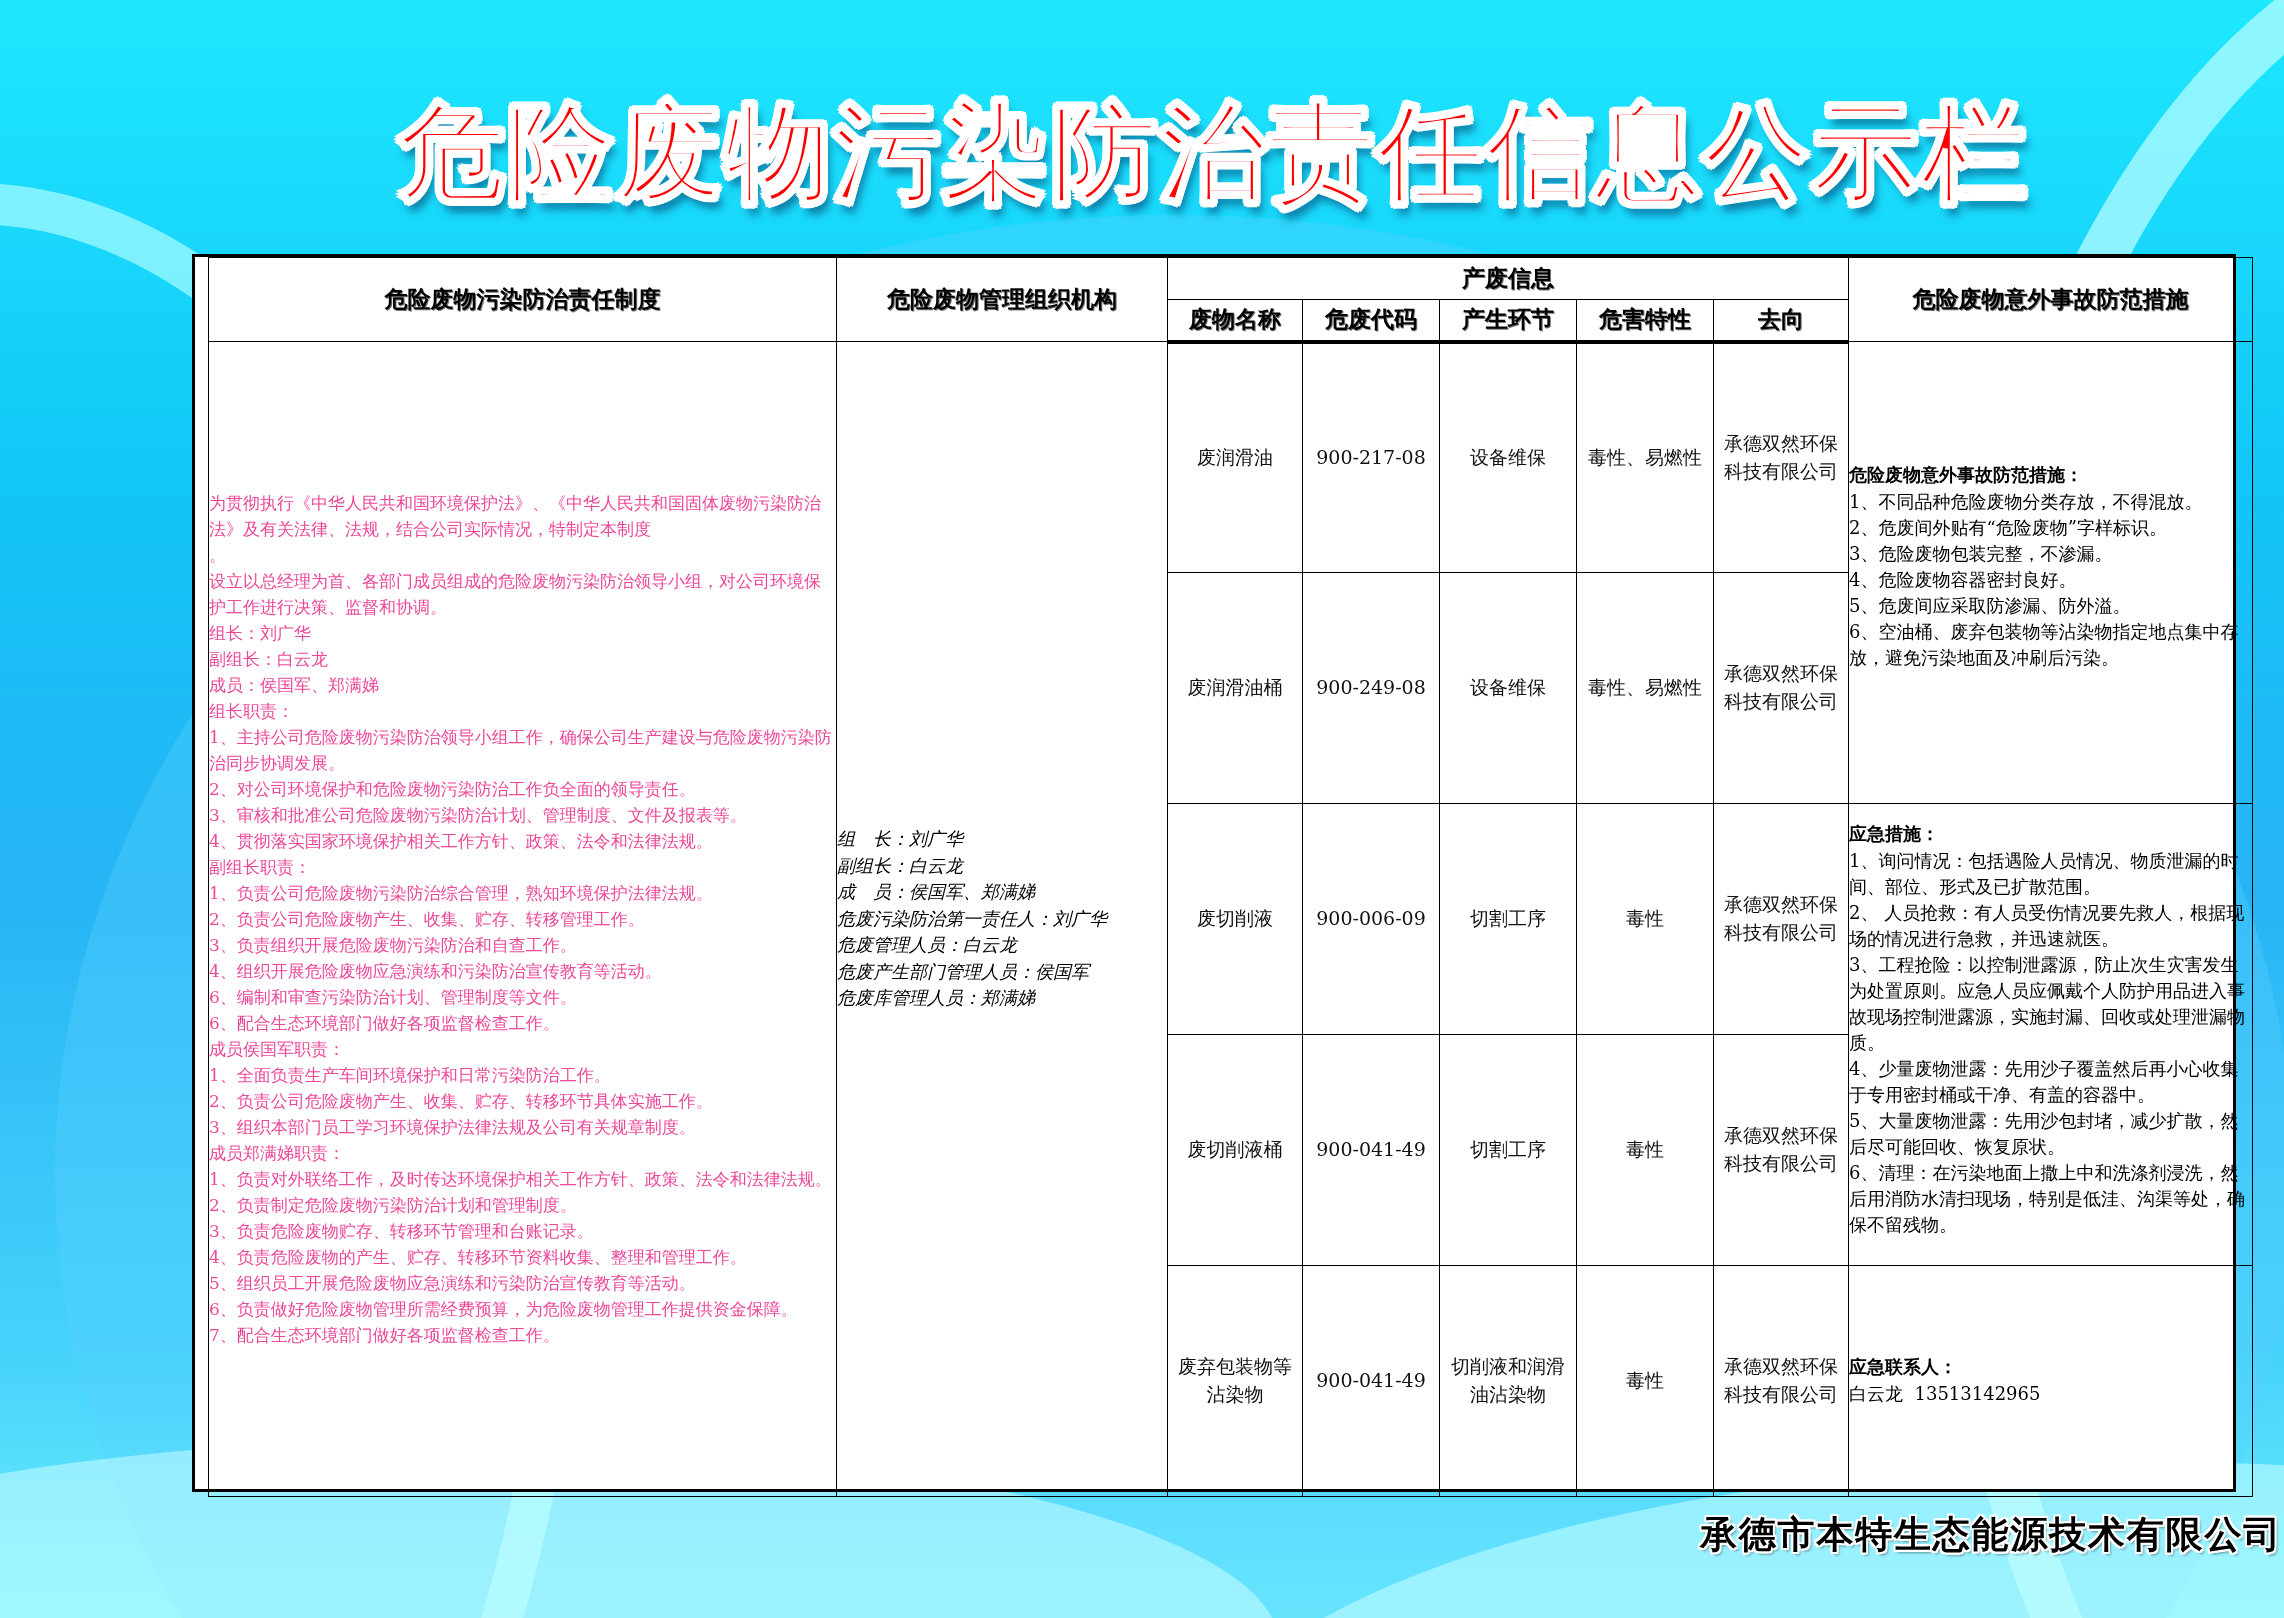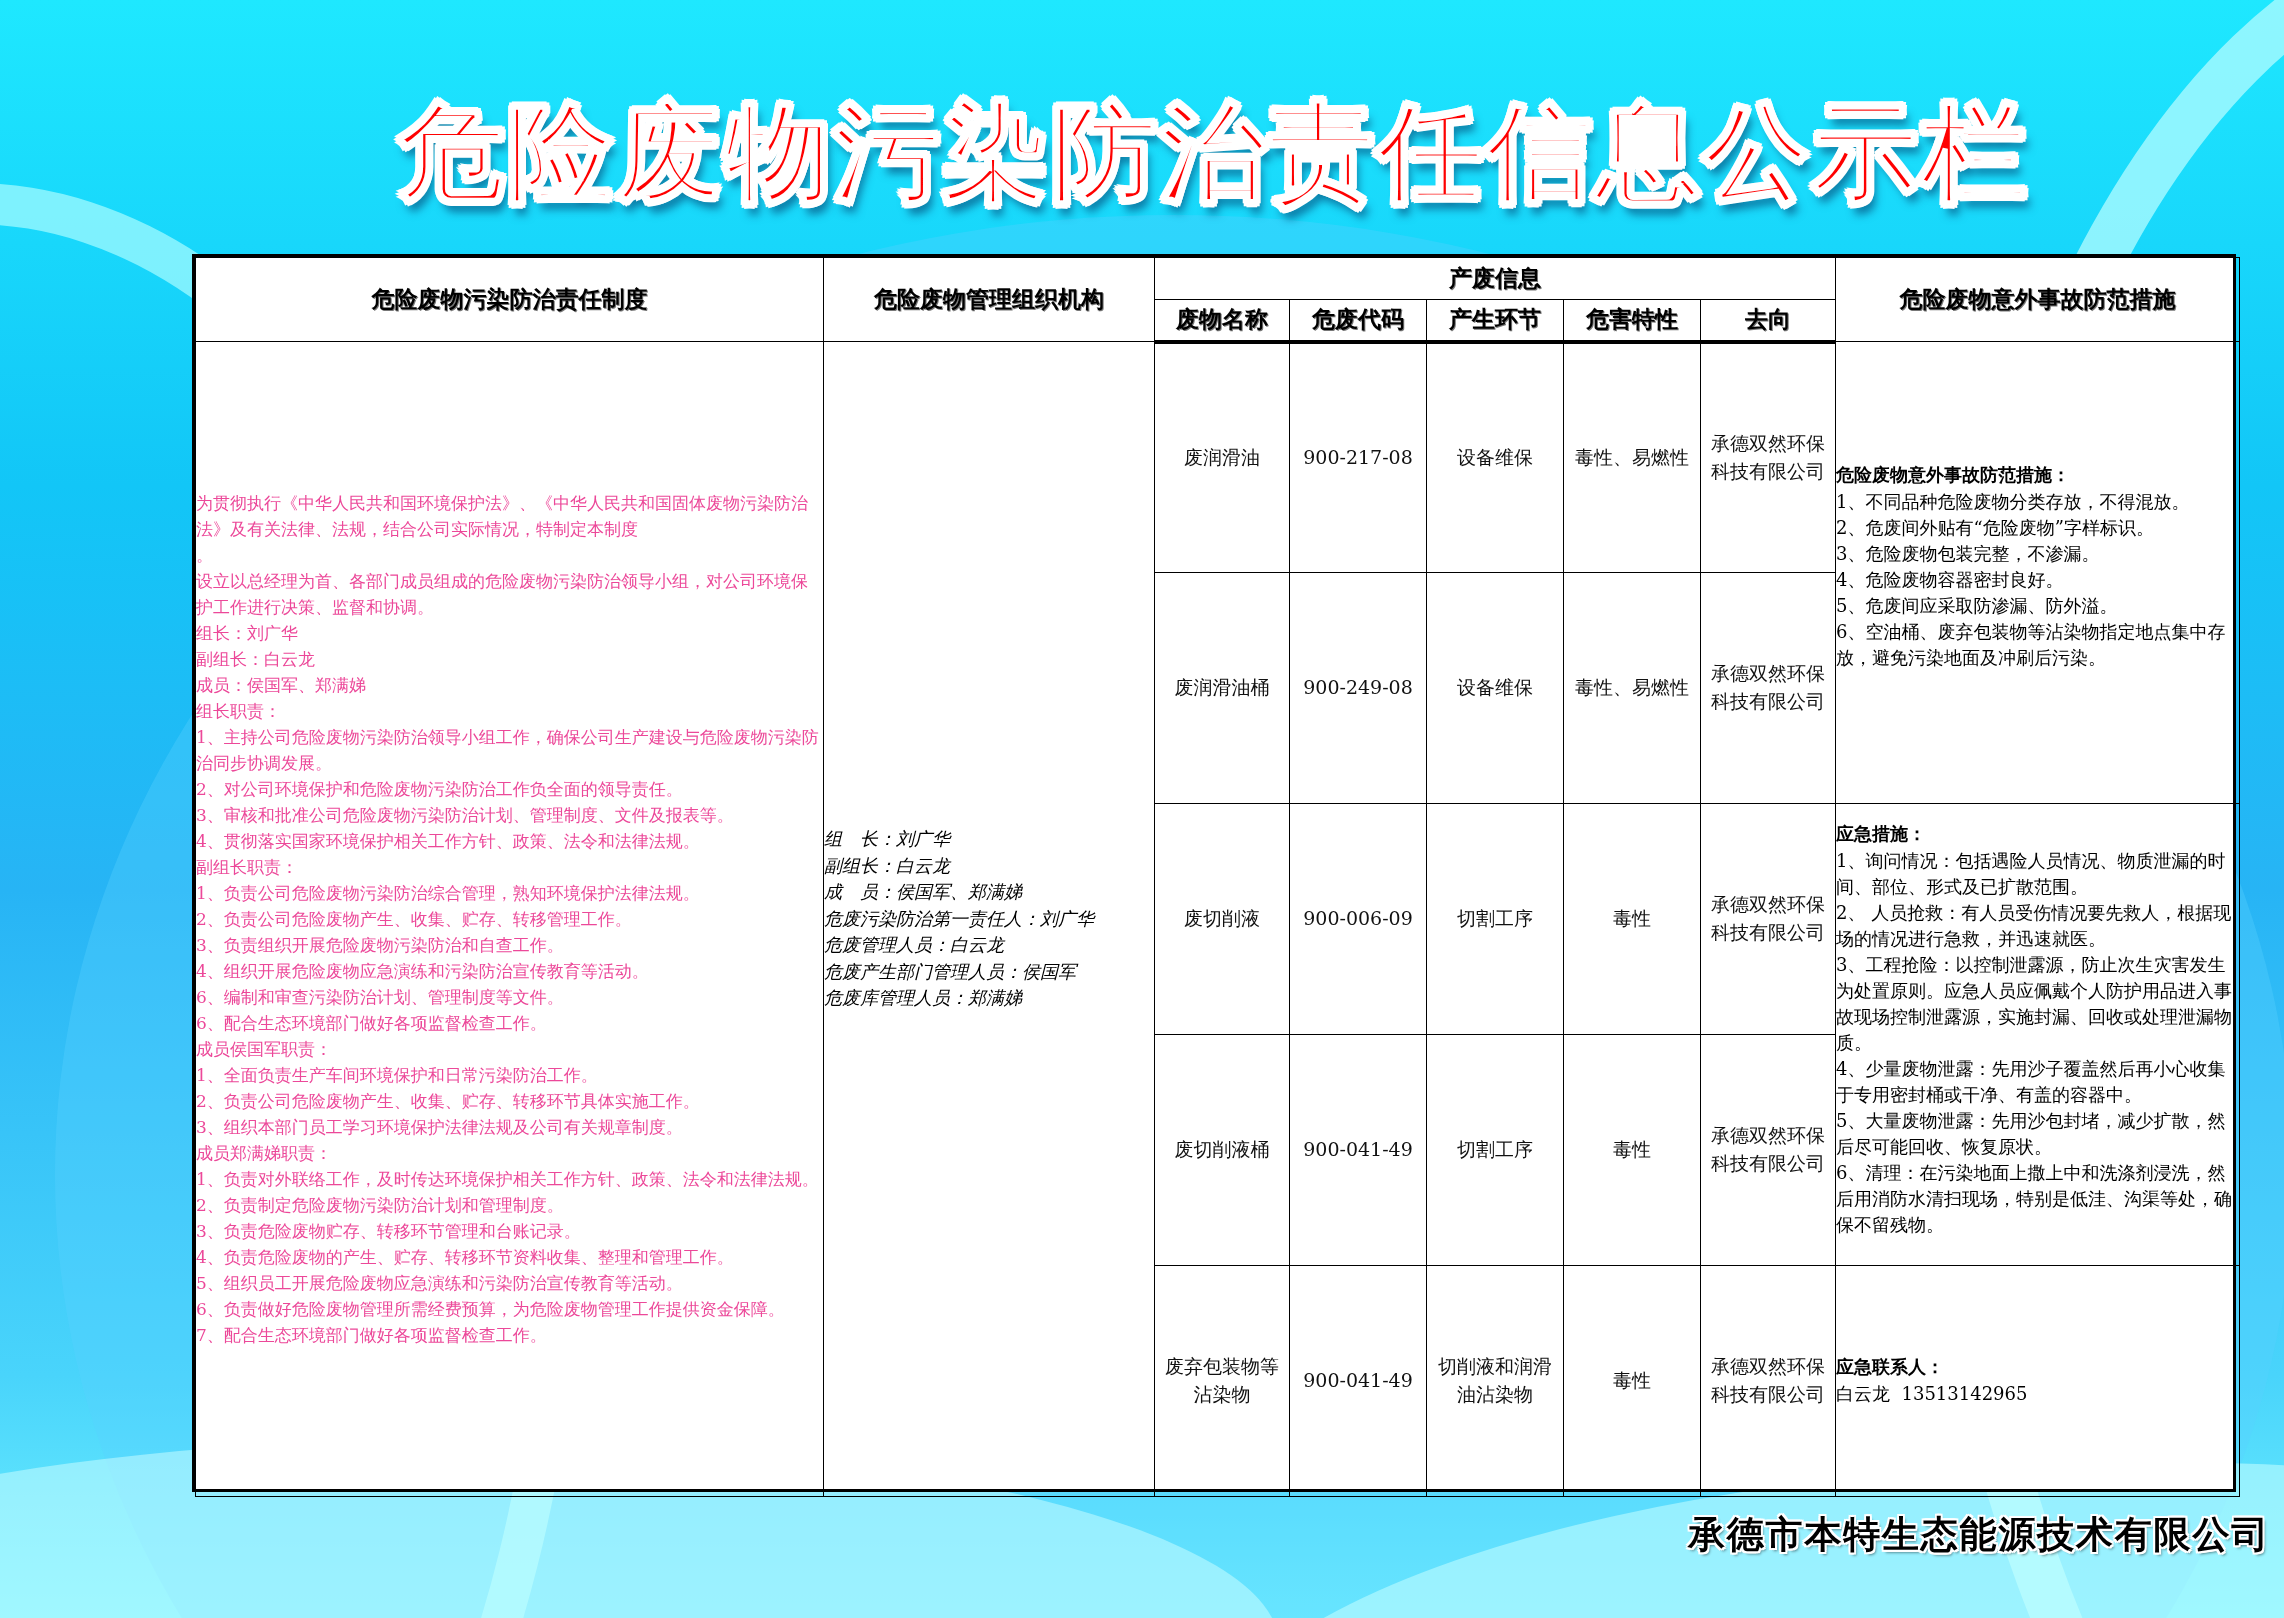--- a/index.html
+++ b/index.html
@@ -24,42 +24,42 @@
     text-shadow: 3.7px 0 0 #fff, -3.7px 0 0 #fff, 0 3.7px 0 #fff, 0 -3.7px 0 #fff,
                  2.7px 2.7px 0 #fff, -2.7px -2.7px 0 #fff, 2.7px -2.7px 0 #fff, -2.7px 2.7px 0 #fff,
                  4.6px 10px 8.2px rgba(0,40,90,0.55);
   }
 
   .board {
     position: absolute; left: 192px; top: 254px; width: 2044px; height: 1238px;
     background: #ffffff; border: 3.2px solid #000; box-sizing: border-box;
   }
   table.grid {
-    border-collapse: collapse; width: 100%; height: 100%; table-layout: fixed;
+    border-collapse: collapse; width: 100%; height: 100%; table-layout: fixed; margin-left: 13px;
   }
   table.grid td, table.grid th {
     border: 1.8px solid #000; padding: 0; vertical-align: middle;
   }
   table.grid th {
     font-family: "DejaVu Sans", "Liberation Sans", sans-serif; font-weight: bold;
     font-size: 23px; color: #000; text-align: center; text-shadow: 0.9px 0.9px 0 #777;
   }
   thead tr:last-child th { border-bottom: 4.1px solid #000; }
   .cell-center { text-align: center; font-size: 19px; line-height: 1.45; color: #111; }
   .text-block {
     font-size: 17px; line-height: 26px; color: #ec4899; padding: 0 5.5px; text-align: left;
   }
   .text-block p { margin: 0; }
   .org-block { font-size: 18px; line-height: 26.5px; padding: 0 5.5px; white-space: pre; font-style: italic; }
   .measure-block { font-size: 18px; line-height: 26px; padding: 0 4.6px; vertical-align: top !important; }
   .measure-block .m-title { font-weight: bold; font-family: Liberation Mono, monospace; }
   .measure-block p { margin: 0; }
 
   .footer {
-    position: absolute; right: 158px; top: 1510px;
+    position: absolute; right: 146px; top: 1510px;
     font-family: "DejaVu Sans", "Liberation Sans", sans-serif; font-weight: 900;
     font-size: 37px; color: #000; letter-spacing: 1.8px;
     text-shadow: 1.8px 0 0 #fff, -1.8px 0 0 #fff, 0 1.8px 0 #fff, 0 -1.8px 0 #fff,
                  1.8px 1.8px 0 #fff, -1.8px -1.8px 0 #fff, 1.8px -1.8px 0 #fff, -1.8px 1.8px 0 #fff,
                  2.3px 3.2px 2.7px rgba(0,0,0,0.45);
   }
 </style>
 </head>
 <body>
 

